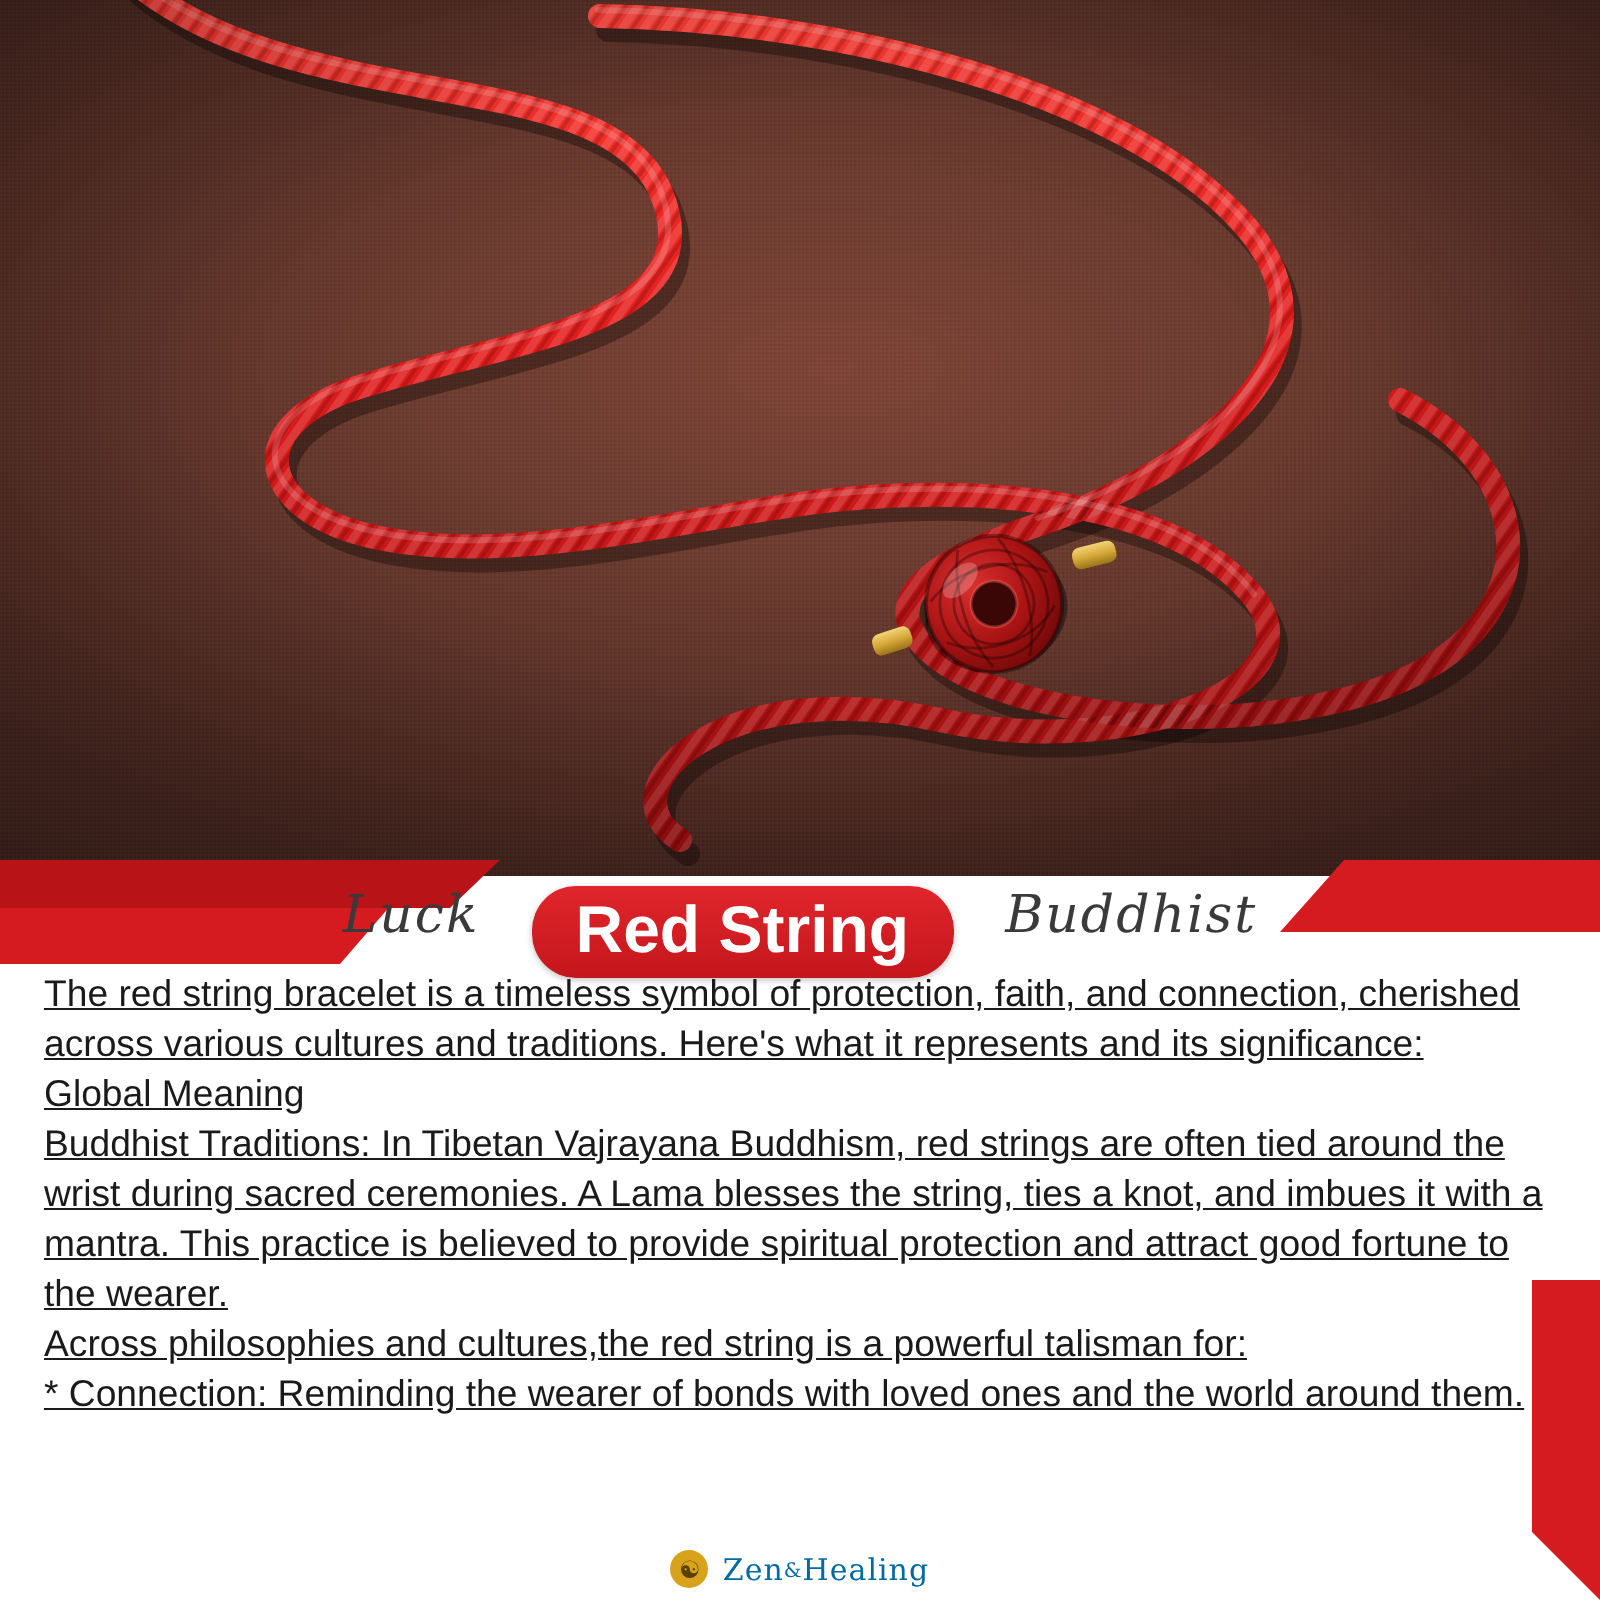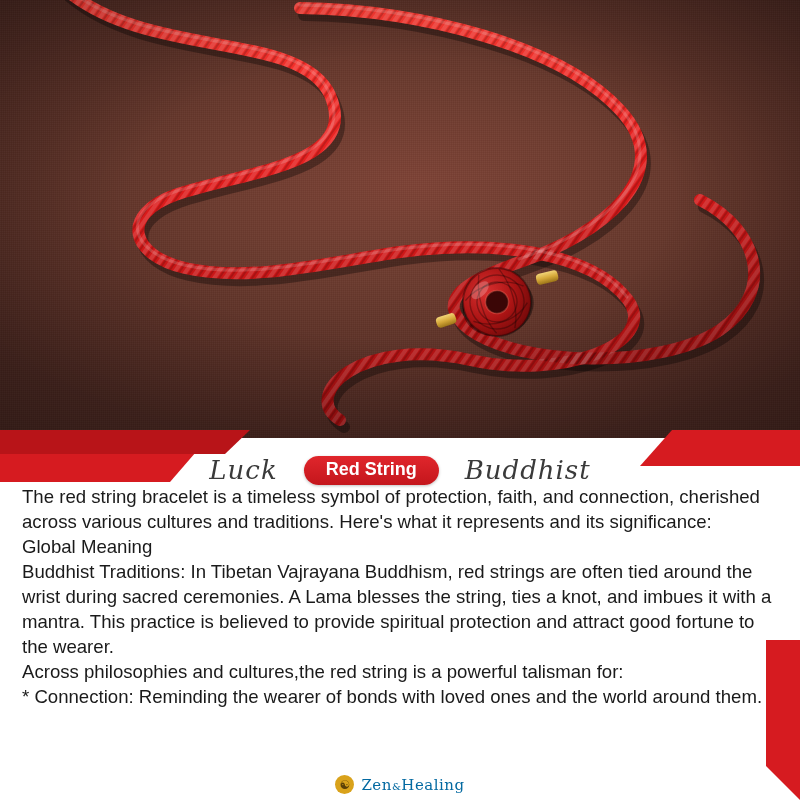--- a/index.html
+++ b/index.html
@@ -93,52 +93,53 @@
   }
 
   
   .title-row {
     position: absolute;
     left: 0;
     top: 443px;
     width: 800px;
     height: 42px;
     display: flex;
-    align-items: flex-end;
+    align-items: flex-start;
     justify-content: center;
     gap: 26px;
   }
   .side-word {
     font-family: "DejaVu Serif", serif;
     font-style: italic;
     font-size: 26px;
     color: #3a3a3a;
     letter-spacing: 1px;
     white-space: nowrap;
   }
   .pill {
     background: linear-gradient(180deg, #e0262c 0%, #c4161c 100%);
     color: #ffffff;
-    font-size: 18px;
+    font-size: 33px;
     font-weight: bold;
     padding: 3px 22px 5px 22px;
     border-radius: 22px;
     white-space: nowrap;
     box-shadow: 0 1px 3px rgba(0,0,0,0.25);
   }
 
   
   .body-text {
     position: absolute;
     left: 22px;
     top: 484px;
     width: 760px;
     color: #1a1a1a;
     font-size: 18.6px;
     line-height: 25px;
+    text-decoration: underline;
   }
   .body-text p {
     margin: 0;
   }
 
   
   .watermark {
     position: absolute;
     left: 0;
     bottom: 6px;

